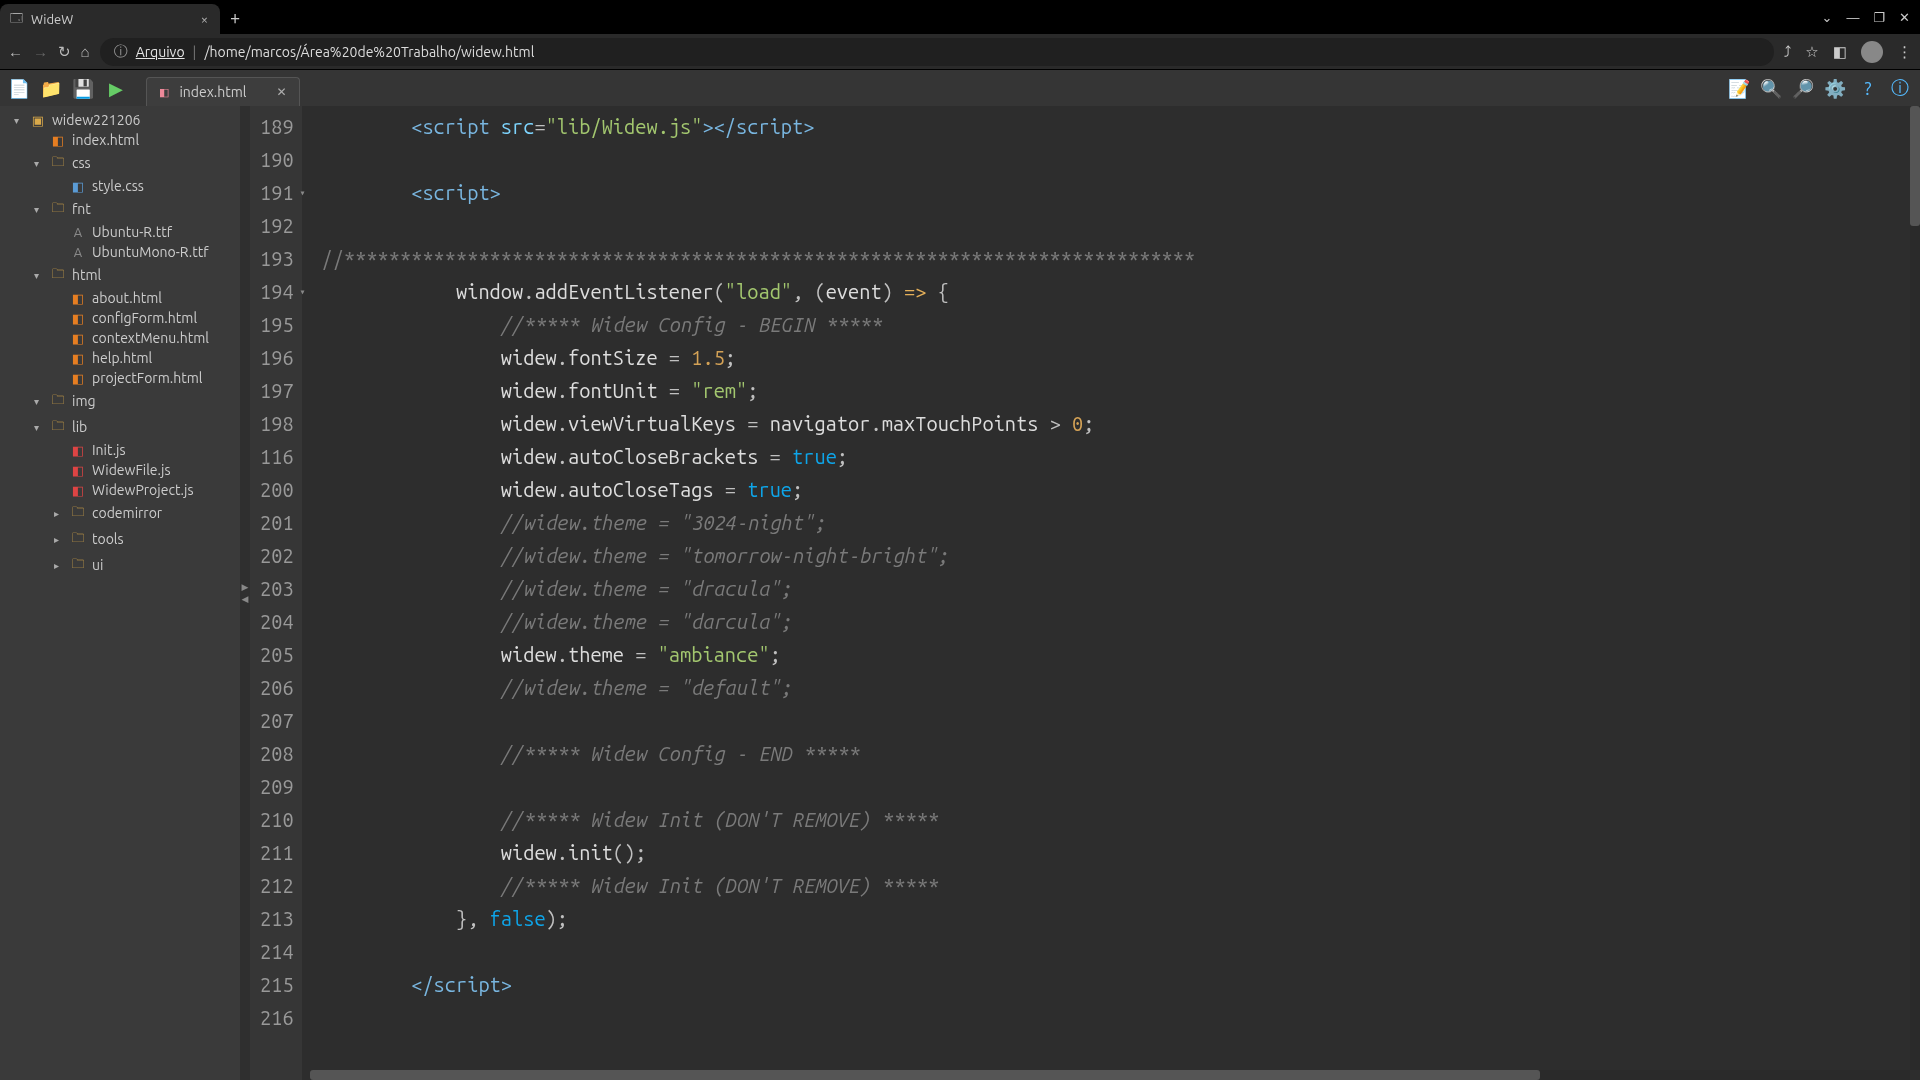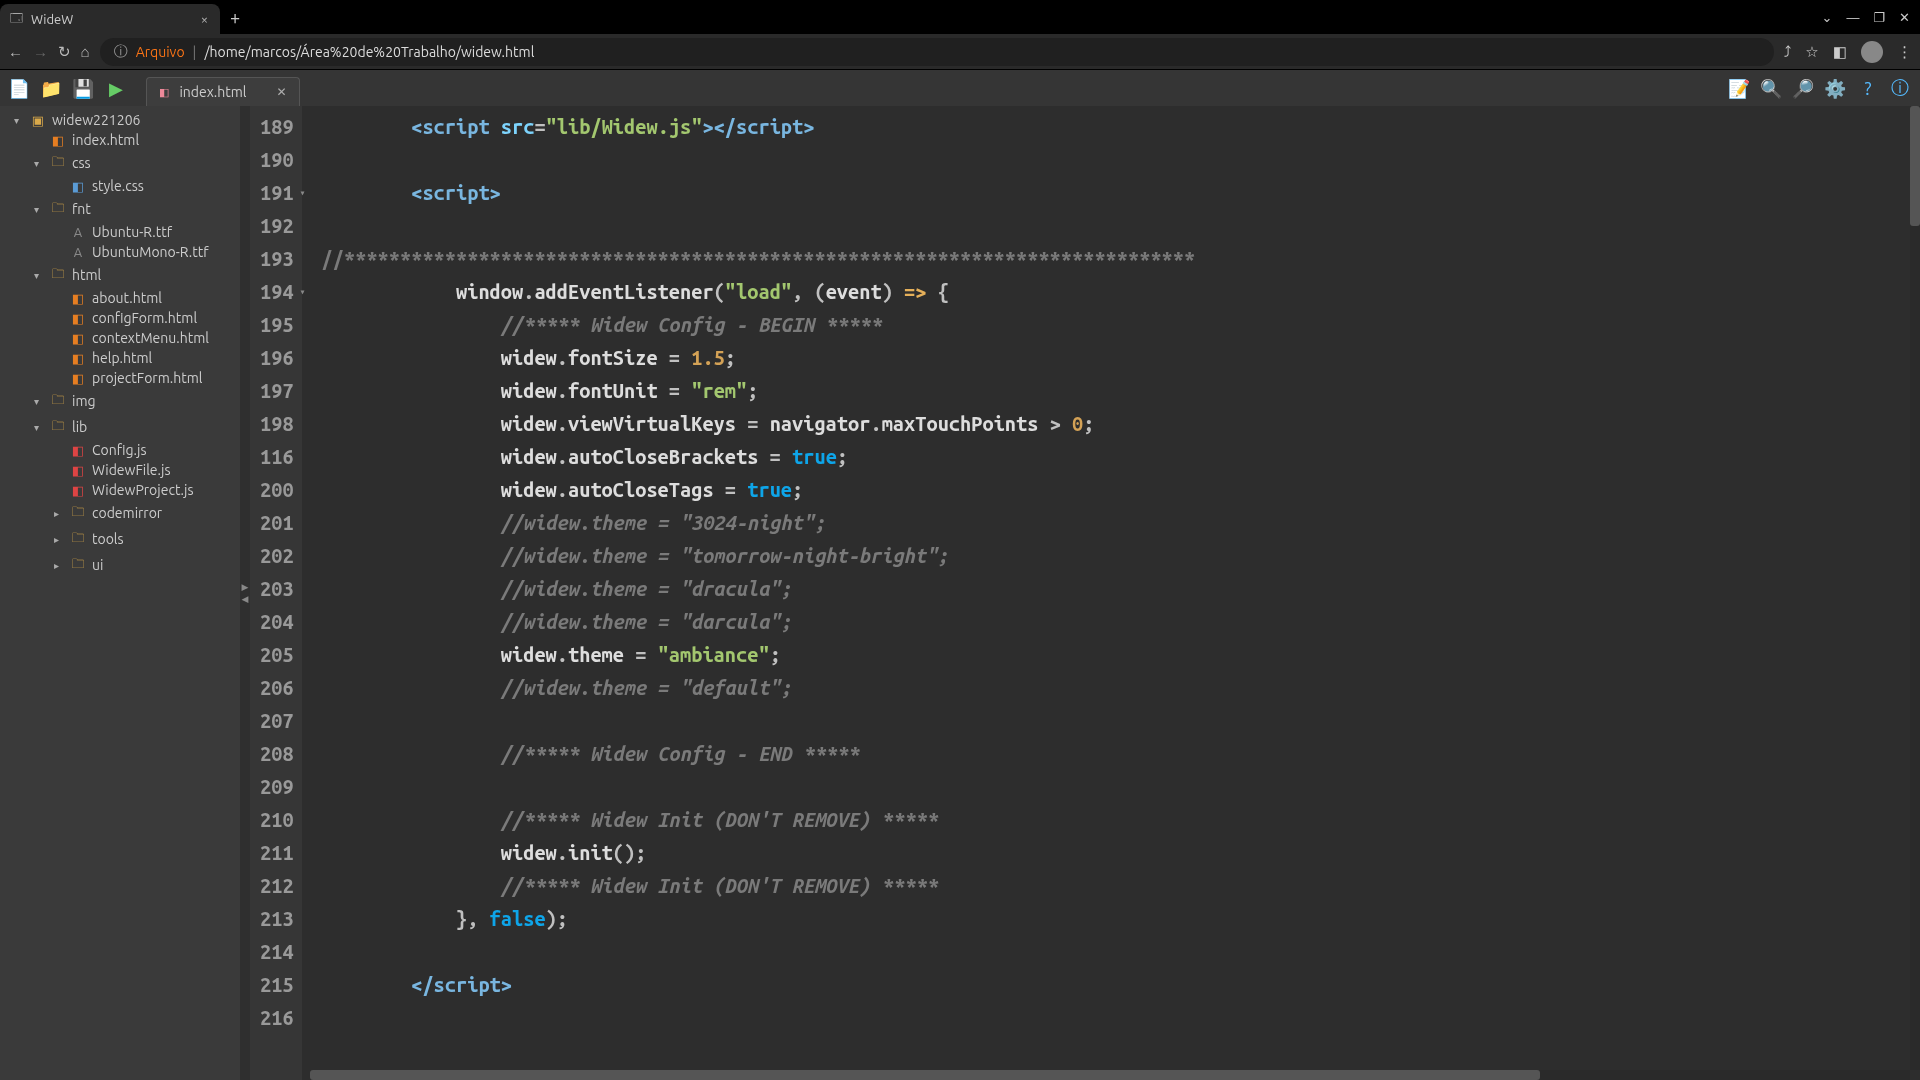--- a/index.html
+++ b/index.html
@@ -52,21 +52,21 @@
   flex: 1;
   background: #202020;
   border-radius: 20px;
   height: 28px;
   display: flex;
   align-items: center;
   padding: 0 14px;
   gap: 8px;
   font-size: 14px;
 }
-.addr-box .proto { color: #f97316; }
+.addr-box .proto { color: #e5e5e5; text-decoration: underline; }
 .addr-box .sep { color: #777; }
 .addr-box .path { color: #ddd; }
 .addr-right { display: flex; gap: 14px; align-items: center; font-size: 15px; }
 .avatar { width: 22px; height: 22px; border-radius: 50%; background: #888; display: inline-block; }
 
 
 .app-toolbar {
   height: 36px;
   background: #353535;
   display: flex;
@@ -139,21 +139,20 @@
 
 
 .editor {
   flex: 1;
   display: flex;
   background: #2d2d2d;
   font-family: "Ubuntu Mono", "Courier New", monospace;
   font-size: 20px;
   overflow: hidden;
   position: relative;
-  font-weight: bold;
 }
 .gutter {
   background: #363636;
   color: #999;
   text-align: right;
   padding: 4px 8px 0 10px;
   user-select: none;
   line-height: 33px;
 }
 .gutter .ln { display: block; position: relative; }
@@ -325,21 +324,21 @@
         <span>img</span>
       </div>
       <div class="tree-row depth2">
         <span class="toggle">▾</span>
         <span class="ico folder">🗀</span>
         <span>lib</span>
       </div>
       <div class="tree-row depth3">
         <span class="toggle"></span>
         <span class="ico js-f">◧</span>
-        <span>Config.js</span>
+        <span>Init.js</span>
       </div>
       <div class="tree-row depth3">
         <span class="toggle"></span>
         <span class="ico js-f">◧</span>
         <span>WidewFile.js</span>
       </div>
       <div class="tree-row depth3">
         <span class="toggle"></span>
         <span class="ico js-f">◧</span>
         <span>WidewProject.js</span>

